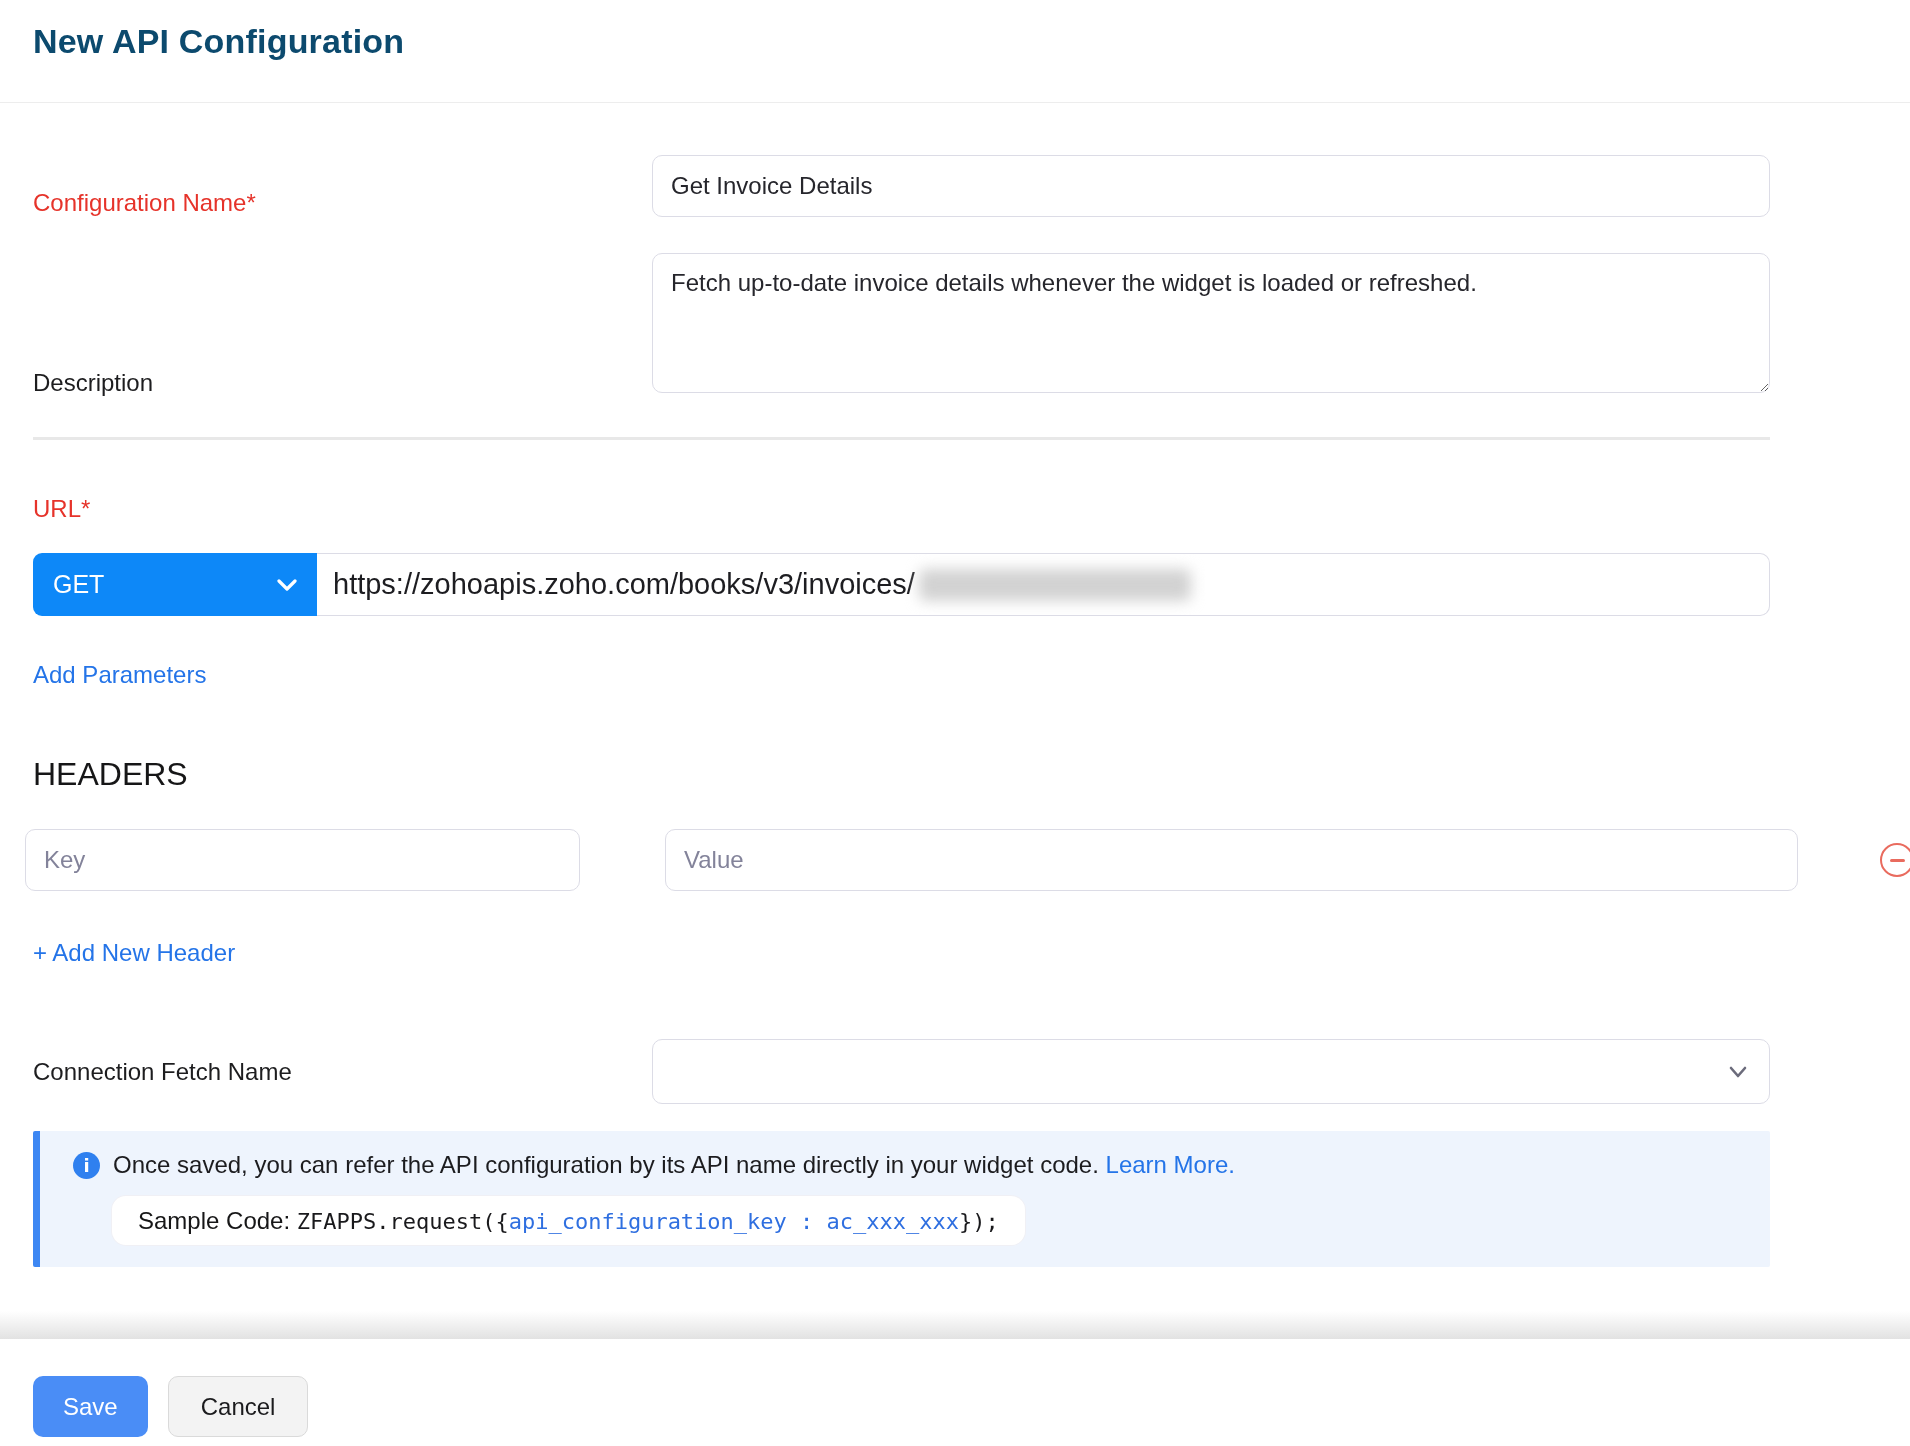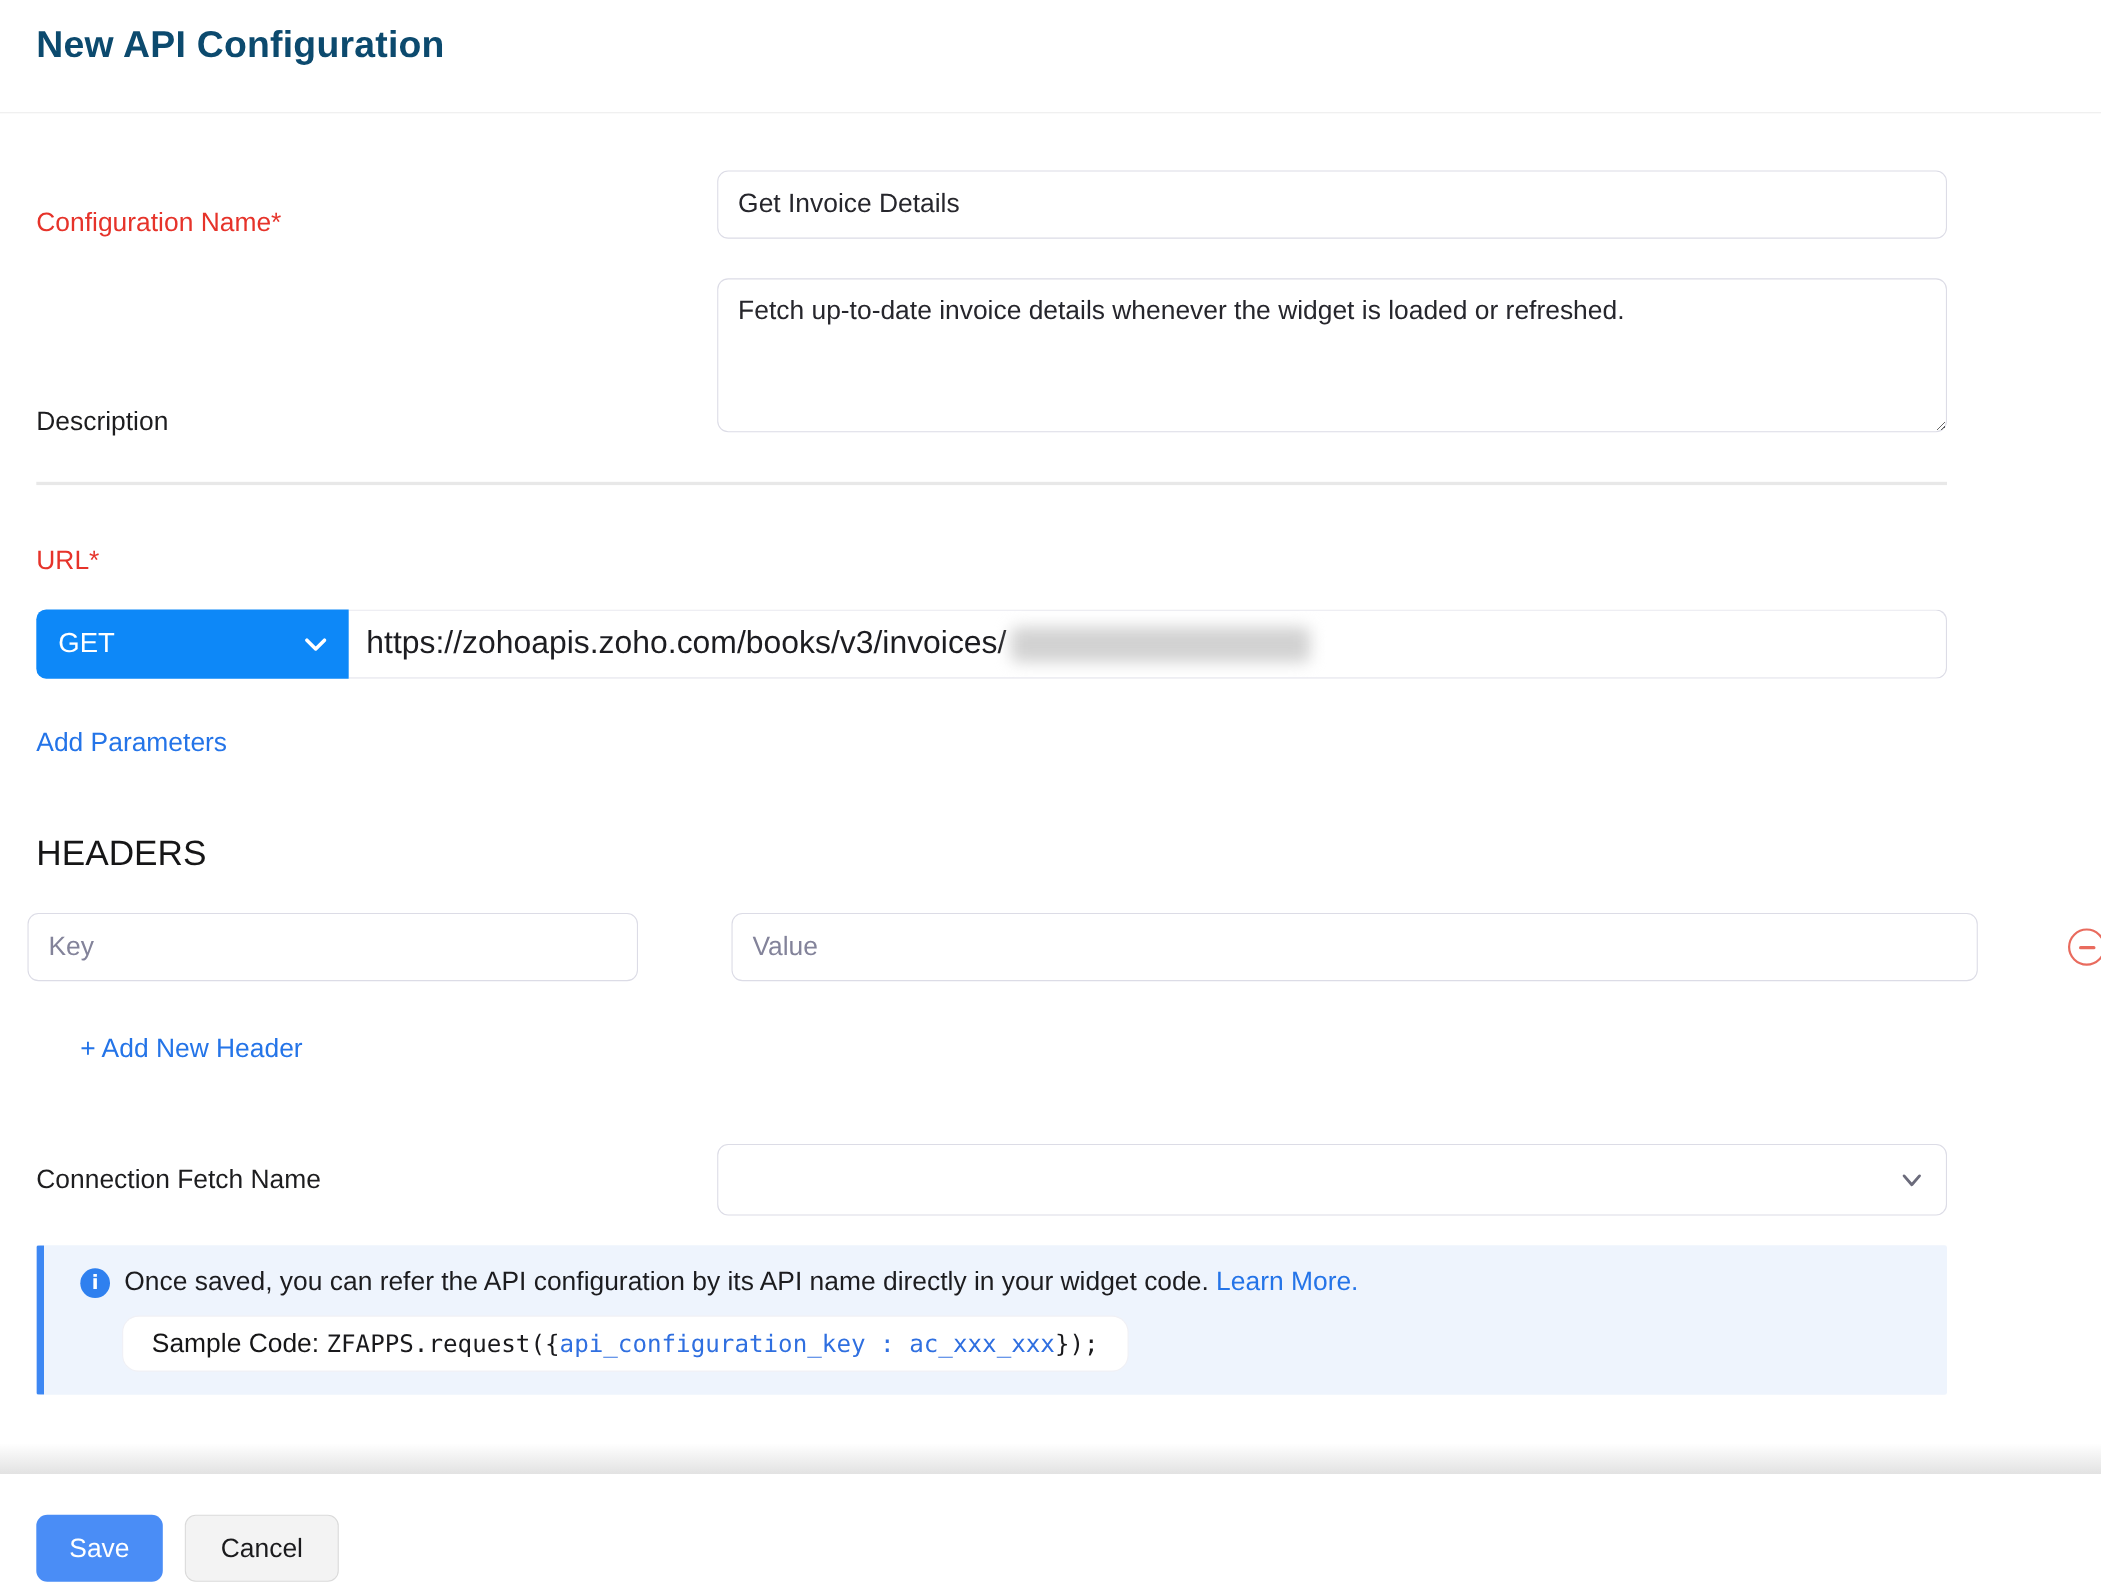--- a/index.html
+++ b/index.html
@@ -47,21 +47,21 @@
   .headers-title { margin-top: 67px; font-size: 32px; color: #161617; }
 
   .headers-row { margin-top: 36px; margin-left: -8px; display: flex; align-items: center; gap: 20px; }
   .key-input { width: 555px; flex: 0 0 auto; }
   .value-input { width: 1133px; flex: 0 0 auto; margin-left: 65px; }
   .remove-btn { width: 34px; height: 34px; margin-left: 62px; border-radius: 50%;
     border: 2.5px solid #e96b5e; display: flex; align-items: center; justify-content: center;
     cursor: pointer; background: #fff; flex: 0 0 auto; }
   .remove-btn .bar { width: 15px; height: 3px; background: #e96b5e; border-radius: 2px; }
 
-  .add-header { margin-top: 48px; margin-left: 40px; }
+  .add-header { margin-top: 48px; }
 
   .conn-row { margin-top: 72px; align-items: center; }
   .conn-row .label-col { padding-top: 0; }
   .select-box { height: 65px; display: flex; align-items: center; justify-content: flex-end;
     padding: 0 22px; cursor: pointer; }
 
   
   .info-box { margin-top: 27px; background: #eef4fd; border-left: 7px solid #3d87f3;
     padding: 20px 0 22px 0; border-radius: 2px; }
   .info-line { display: flex; align-items: center; padding-left: 33px; }

